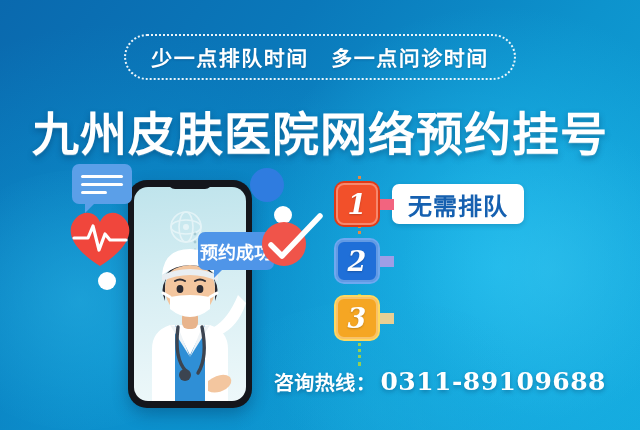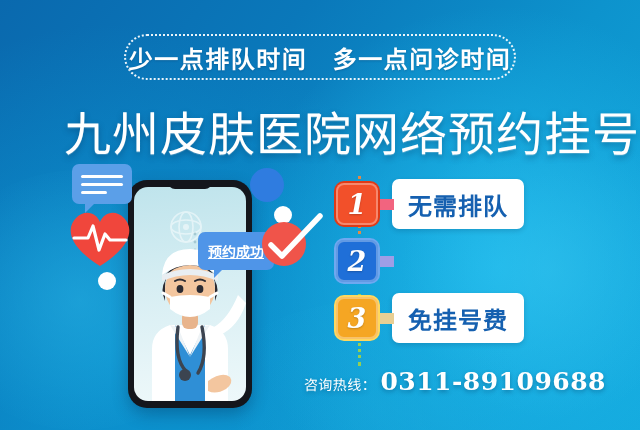--- a/index.html
+++ b/index.html
@@ -28,32 +28,32 @@
 
   
   .tagline{
     position:absolute;left:50%;top:34px;transform:translateX(-50%);
     width:392px;height:46px;
     border:2px dotted rgba(255,255,255,.92);
     border-radius:23px;
     display:flex;align-items:center;justify-content:center;
   }
   .tagline-text{
-    color:#ffffff;font-size:24px;font-weight:700;
+    color:#ffffff;font-size:21px;font-weight:700;
     letter-spacing:1.5px;white-space:nowrap;
     text-shadow:0 1px 2px rgba(0,40,80,.25);
     text-align:center;
   }
 
   
   .headline{
     position:absolute;left:0;right:0;top:96px;
-    text-align:right;
+    text-align:center;
     color:#ffffff;
-    font-size:47px;font-weight:400;
+    font-size:47px;font-weight:700;
     letter-spacing:1px;white-space:nowrap;
     text-shadow:0 3px 6px rgba(2,50,90,.42), 0 1px 0 rgba(255,255,255,.25);
   }
 
   
   .illus{position:absolute;left:58px;top:162px;width:270px;height:252px;}
 
   .phone{
     position:absolute;left:70px;top:18px;width:124px;height:228px;
     background:#14161c;border-radius:19px;
@@ -104,21 +104,21 @@
   .ok-bubble{
     position:absolute;left:140px;top:70px;width:76px;height:38px;
     background:#4f95e8;border-radius:7px;
     display:flex;align-items:center;justify-content:center;
   }
   .ok-bubble:after{
     content:"";position:absolute;left:16px;bottom:-8px;
     border-width:8px 8px 0 0;border-style:solid;
     border-color:#4f95e8 transparent transparent transparent;
   }
-  .ok-bubble-text{color:#fff;font-size:14px;font-weight:700;white-space:nowrap;text-decoration:underline;}
+  .ok-bubble-text{color:#fff;font-size:18px;font-weight:700;white-space:nowrap;}
 
   .check-wrap{position:absolute;left:196px;top:50px;width:70px;height:62px;}
 
   
   .benefits{position:absolute;left:336px;top:182px;width:228px;height:172px;}
   .dotline{
     position:absolute;left:22px;top:-6px;width:0;height:184px;
     border-left:3px dotted #f6c34a;opacity:.95;
   }
   .dotline.orange{top:-6px;height:58px;border-left-color:#f08a3c;}
@@ -142,37 +142,37 @@
   .badge.b1{background:#f2502a;box-shadow:0 0 0 2px #e03a16, inset 0 0 0 2px rgba(255,255,255,.32);}
   .badge.b2{background:#1f6fd8;box-shadow:0 0 0 2px #6fa8f0, inset 0 0 0 2px rgba(255,255,255,.30);}
   .badge.b3{background:#f5a623;box-shadow:0 0 0 2px #ffd85e, inset 0 0 0 2px rgba(255,255,255,.32);}
 
   .connector{width:18px;height:11px;margin-left:-2px;z-index:1;}
   .connector.c1{background:#f2647f;}
   .connector.c2{background:#9f9ee6;}
   .connector.c3{background:#e8cf94;}
 
   .pill{
-    height:50px;padding:0 16px;background:#ffffff;border-radius:7px;
+    height:40px;padding:0 16px;background:#ffffff;border-radius:7px;
     display:flex;align-items:center;margin-left:-2px;
     box-shadow:0 2px 5px rgba(0,45,85,.20);
   }
   .pill-text{
     color:#1560b0;font-size:24px;font-weight:900;
     letter-spacing:1px;white-space:nowrap;
   }
 
   
   .hotline{
     position:absolute;right:34px;bottom:34px;
     display:flex;align-items:baseline;gap:4px;
     color:#ffffff;white-space:nowrap;
     text-shadow:0 2px 4px rgba(2,50,90,.38);
   }
-  .hotline-label{font-size:14px;font-weight:400;letter-spacing:.5px;}
+  .hotline-label{font-size:20px;font-weight:700;letter-spacing:.5px;}
   .hotline-number{
     font-family:"DejaVu Serif","Liberation Serif",serif;
     font-size:25px;font-weight:900;letter-spacing:.5px;text-align:right;
   }
 </style>
 </head>
 <body>
 
 <div class="banner">
 
@@ -302,23 +302,20 @@
         <span class="badge-num">2</span>
       </div>
       <div class="connector c2"></div>
     </div>
 
     <div class="brow r3">
       <div class="badge b3">
         <span class="badge-num">3</span>
       </div>
       <div class="connector c3"></div>
-      <div class="pill">
-        <span class="pill-text">免挂号费</span>
-      </div>
     </div>
   </div>
 
   <div class="hotline">
     <span class="hotline-label">咨询热线：</span>
     <span class="hotline-number">0311-89109688</span>
   </div>
 
 </div>
 

